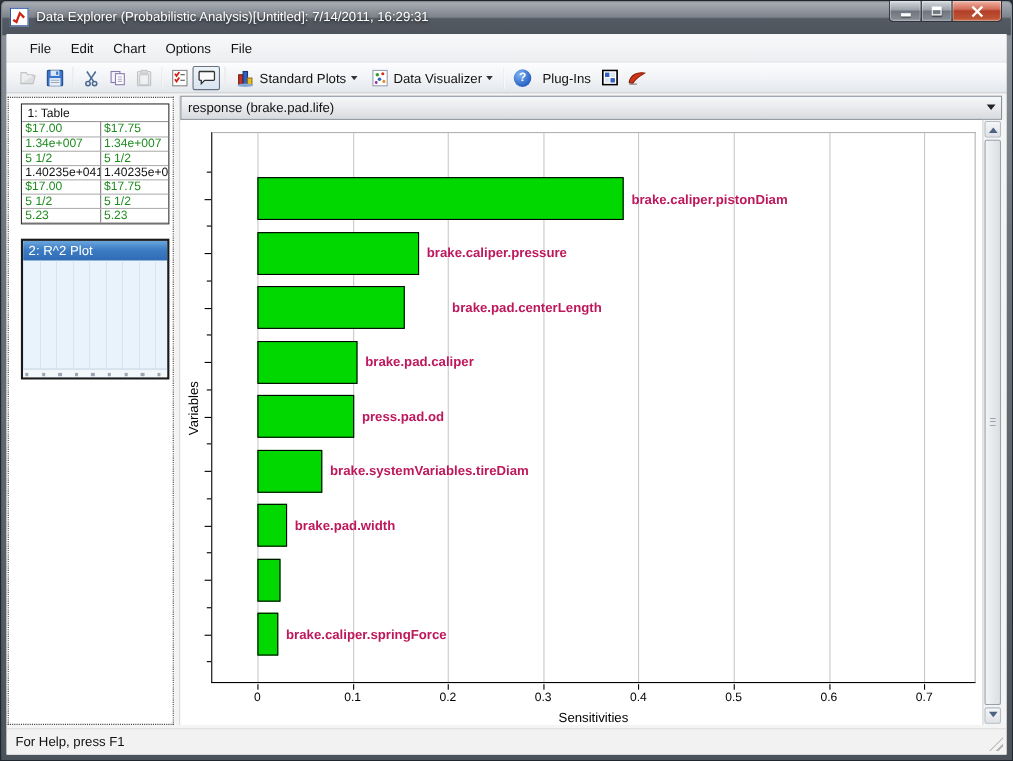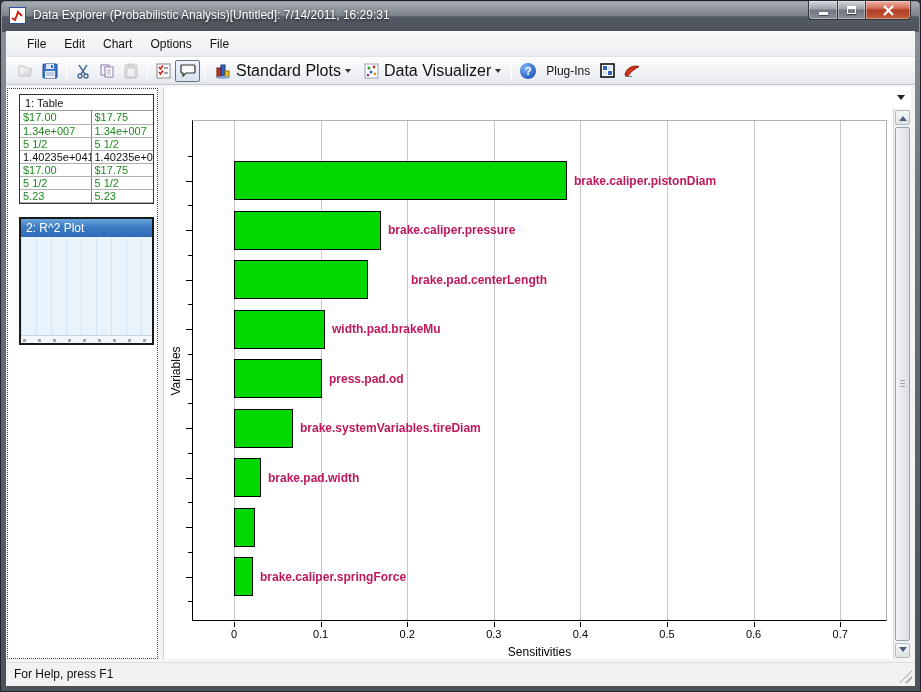--- a/index.html
+++ b/index.html
@@ -26,21 +26,21 @@
   .glyph-max { width:9px; height:8px; border:1px solid #fff; box-shadow:0 1px 1px rgba(0,0,0,.5); border-top-width:3px; }
 
   
   .client { position:absolute; left:6px; right:6px; top:31px; bottom:6px; background:#f0f0f0; }
 
   .menubar { position:absolute; left:0; right:0; top:0; height:26px; background:linear-gradient(180deg,#f8f9fa,#eceef1); display:flex; align-items:center; padding-left:12px; border-bottom:1px solid #e0e2e5; }
   .menu-item { font-size:12px; color:#111; padding:4px 9px; }
 
   .toolbar { position:absolute; left:0; right:0; top:26px; height:28px; background:linear-gradient(180deg,#fdfdfe 0%,#f0f2f5 60%,#e3e7ec 100%); border-bottom:1px solid #c2c8cf; display:flex; align-items:center; padding-left:7px; }
   .tb-btn { height:22px; min-width:22px; display:flex; align-items:center; justify-content:center; gap:4px; padding:0 3px; border:1px solid transparent; border-radius:2px; }
-  .tb-btn.textbtn { padding:0 5px; font-size:16px; color:#111; white-space:nowrap; }
+  .tb-btn.textbtn { padding:0 5px; font-size:12px; color:#111; white-space:nowrap; }
   .tb-btn.pressed { border:1px solid #66727f; background:linear-gradient(180deg,#eef3f9,#d9e4f0); }
   .tb-sep { width:1px; height:20px; background:#b9bfc6; border-right:1px solid #fff; margin:0 4px; }
   .tb-label { font-size:12px; color:#111; padding:0 6px; white-space:nowrap; }
   .caret { width:0; height:0; border:3px solid transparent; border-top:4px solid #333; margin-top:4px; }
   .disabled { opacity:.45; filter:grayscale(1); }
   .help-circle { width:16px; height:16px; border-radius:50%; background:radial-gradient(circle at 35% 30%,#7db4f2,#2a62c4 70%); color:#fff; font-size:11px; font-weight:bold; text-align:center; line-height:16px; }
 
   
   .workspace { position:absolute; left:0; right:0; top:54px; bottom:24px; background:#f4f4f4; }
 
@@ -269,20 +269,21 @@
       </div>
       <div class="panel panel-r2">
         <div class="r2-header">2: R^2 Plot</div>
         <div class="r2-body">
           <div class="r2-axis"></div>
         </div>
       </div>
     </div>
 
     <div class="chartview">
+      <div class="response-select">response (brake.pad.life)</div>
       <div class="response-caret"></div>
 
       <div id="chart-canvas">
           <div class="gridline" style="left: 70px; top: 9px; height: 501px;"></div>
           <div class="gridline" style="left: 156.6px; top: 9px; height: 501px;"></div>
           <div class="gridline" style="left: 243.2px; top: 9px; height: 501px;"></div>
           <div class="gridline" style="left: 329.8px; top: 9px; height: 501px;"></div>
           <div class="gridline" style="left: 416.4px; top: 9px; height: 501px;"></div>
           <div class="gridline" style="left: 503px; top: 9px; height: 501px;"></div>
           <div class="gridline" style="left: 589.6px; top: 9px; height: 501px;"></div>
@@ -323,21 +324,21 @@
           <div class="ytick" style="left: 24px; top: 391.25px; width: 4px;"></div>
           <div class="ytick" style="left: 24px; top: 440.75px; width: 4px;"></div>
           <div class="ytick" style="left: 24px; top: 490.25px; width: 4px;"></div>
           <div class="bar" style="left: 70px; top: 50px; width: 333px; height: 39px; background: rgb(0, 216, 0); border-color: rgb(0, 0, 0);"></div>
           <div class="bar-label" style="left: 410px; top: 62.5px;">brake.caliper.pistonDiam</div>
           <div class="bar" style="left: 70px; top: 99.5px; width: 147px; height: 39px; background: rgb(0, 216, 0); border-color: rgb(0, 0, 0);"></div>
           <div class="bar-label" style="left: 224px; top: 112px;">brake.caliper.pressure</div>
           <div class="bar" style="left: 70px; top: 149px; width: 134px; height: 39px; background: rgb(0, 216, 0); border-color: rgb(0, 0, 0);"></div>
           <div class="bar-label" style="left: 211px; top: 161.5px; margin-left: 36px;">brake.pad.centerLength</div>
           <div class="bar" style="left: 70px; top: 198.5px; width: 91px; height: 39px; background: rgb(0, 216, 0); border-color: rgb(0, 0, 0);"></div>
-          <div class="bar-label" style="left: 168px; top: 211px;">width.pad.brakeMu</div>
+          <div class="bar-label" style="left: 168px; top: 211px;">brake.pad.caliper</div>
           <div class="bar" style="left: 70px; top: 248px; width: 88px; height: 39px; background: rgb(0, 216, 0); border-color: rgb(0, 0, 0);"></div>
           <div class="bar-label" style="left: 165px; top: 260.5px;">press.pad.od</div>
           <div class="bar" style="left: 70px; top: 297.5px; width: 59px; height: 39px; background: rgb(0, 216, 0); border-color: rgb(0, 0, 0);"></div>
           <div class="bar-label" style="left: 136px; top: 310px;">brake.systemVariables.tireDiam</div>
           <div class="bar" style="left: 70px; top: 347px; width: 27px; height: 39px; background: rgb(0, 216, 0); border-color: rgb(0, 0, 0);"></div>
           <div class="bar-label" style="left: 104px; top: 359.5px;">brake.pad.width</div>
           <div class="bar" style="left: 70px; top: 396.5px; width: 21px; height: 39px; background: rgb(0, 216, 0); border-color: rgb(0, 0, 0);"></div>
           <div class="bar" style="left: 70px; top: 446px; width: 19px; height: 39px; background: rgb(0, 216, 0); border-color: rgb(0, 0, 0);"></div>
           <div class="bar-label" style="left: 96px; top: 458.5px;">brake.caliper.springForce</div>
           <div class="axis-label" style="left: 315.5px; top: 534px; width: 120px;">Sensitivities</div>

